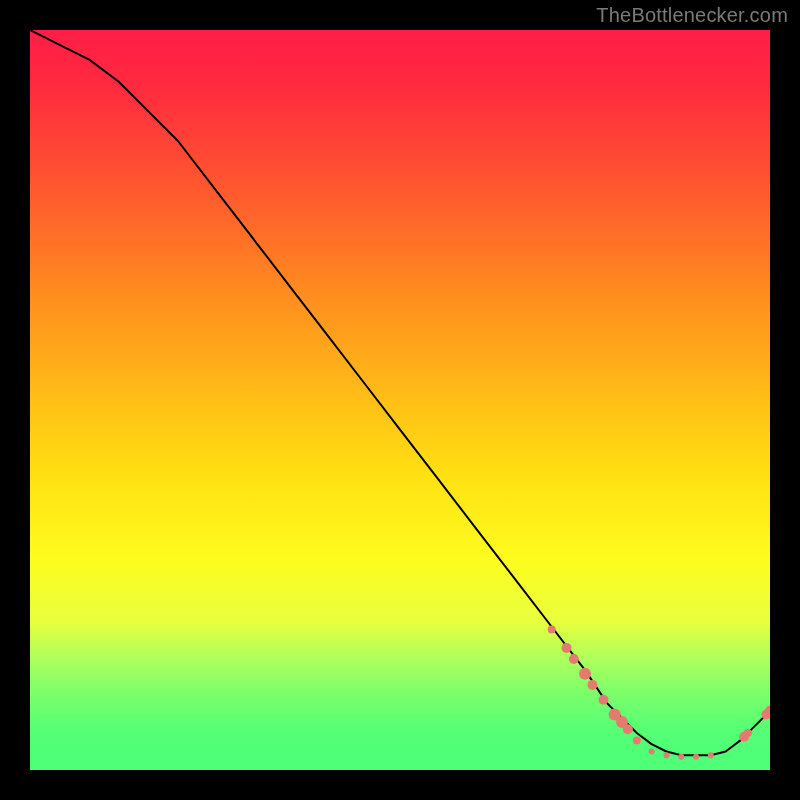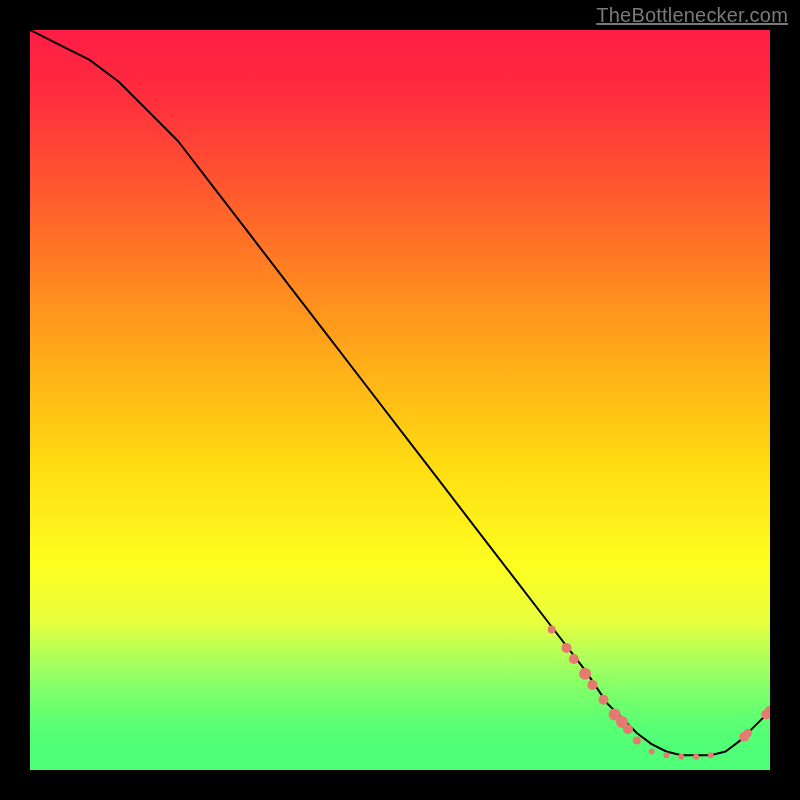--- a/index.html
+++ b/index.html
@@ -12,21 +12,20 @@
     overflow: hidden;
   }
   .source {
     position: absolute;
     top: 4px;
     right: 12px;
     color: #7a7a7a;
     font-size: 20px;
     font-weight: 500;
     letter-spacing: 0.2px;
-    text-decoration: underline;
   }
   .plot {
     position: absolute;
     left: 30px;
     top: 30px;
     width: 740px;
     height: 740px;
     background:
       linear-gradient(to bottom, transparent 0%, transparent 80%, #4eff78 100%),
       linear-gradient(to bottom,

